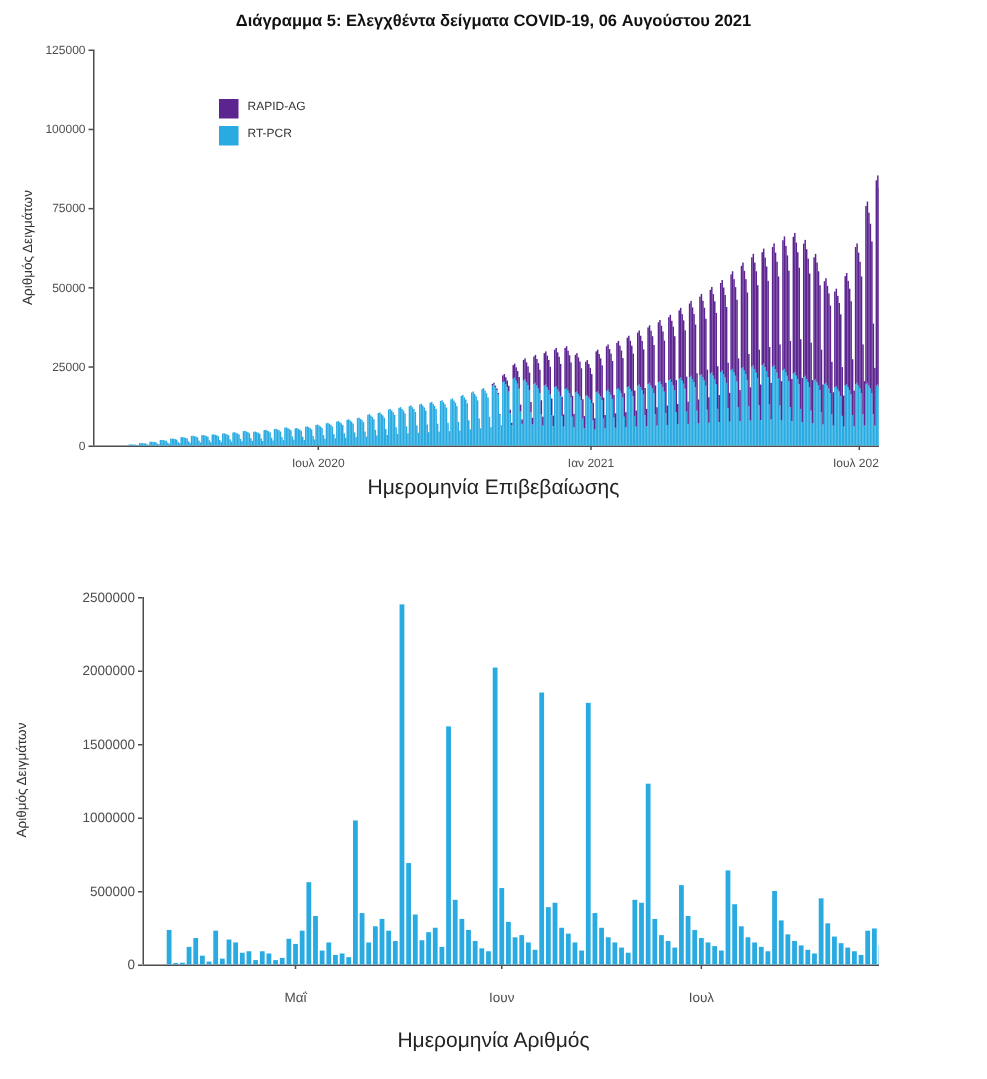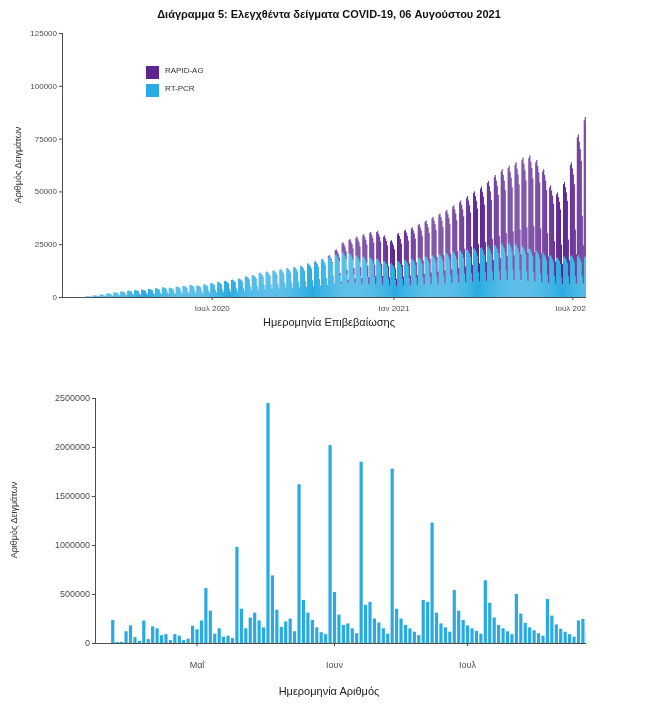--- a/index.html
+++ b/index.html
@@ -1,21 +1,21 @@
 <!DOCTYPE html>
 <html lang="el"><head>
 <meta charset="utf-8">
 <style>
   html,body{margin:0;padding:0;background:#ffffff;}
   .page{position:relative;width:586px;height:719px;background:#ffffff;
         font-family:"Liberation Sans",sans-serif;overflow:hidden;}
   .chart-title{position:absolute;left:0;width:658px;text-align:center;
         font-weight:bold;font-size:11px;color:#111111;}
   .xlabel{position:absolute;left:0;width:658px;text-align:center;
-        font-size:11px;color:#222222;}
+        font-size:14px;color:#222222;}
   .ylabel{position:absolute;font-size:9px;color:#333333;white-space:nowrap;
         transform:translate(-50%,-50%) rotate(-90deg);}
   .plot-svg{position:absolute;left:0;}
   svg text{font-family:"Liberation Sans",sans-serif;}
   .legend{position:absolute;left:146px;top:66px;display:flex;
         flex-direction:column;gap:5px;}
   .legend-row{display:flex;align-items:flex-start;gap:6px;}
   .swatch{width:13px;height:13px;flex:0 0 13px;}
   .legend-label{font-size:8px;color:#333333;}
 </style>

